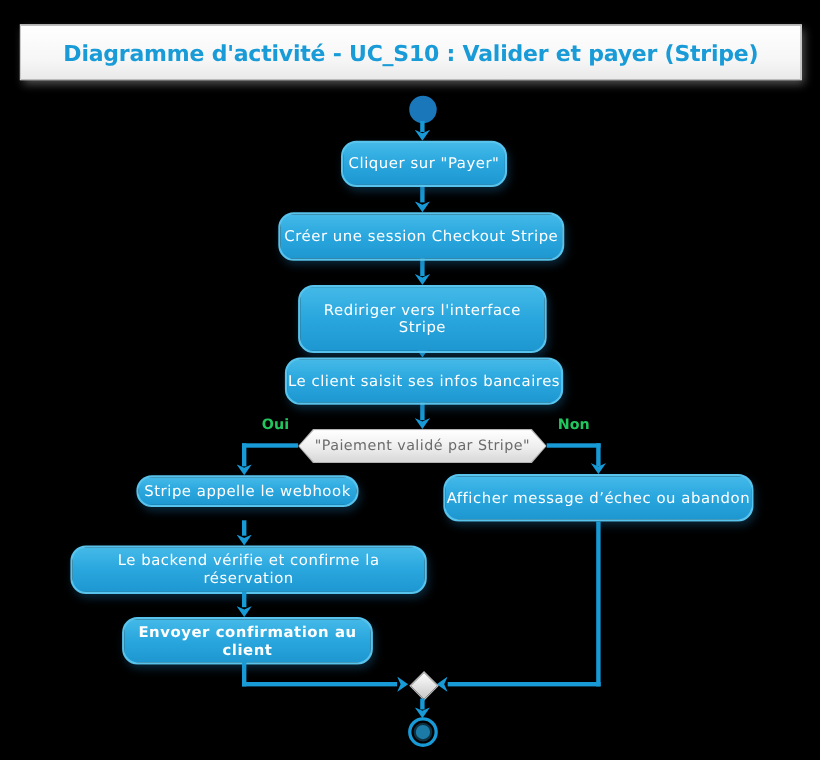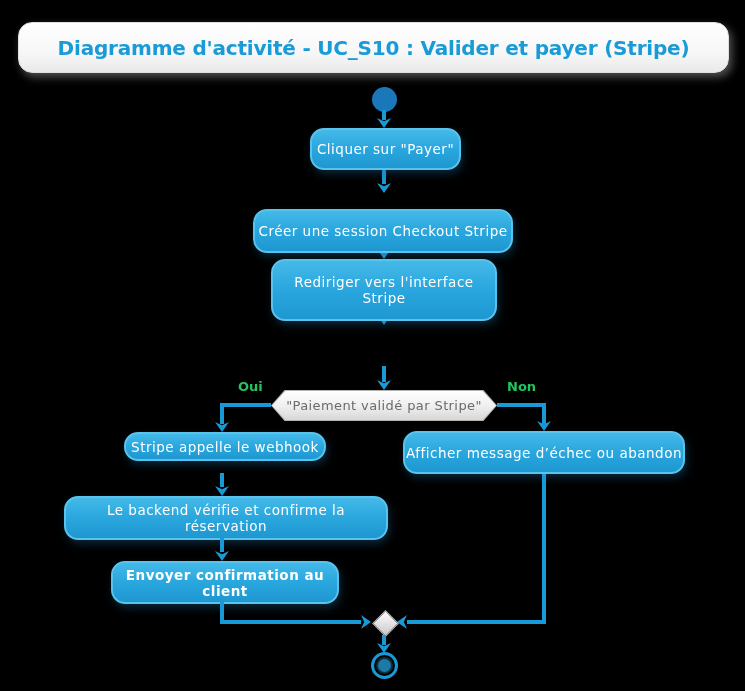--- a/index.html
+++ b/index.html
@@ -3,21 +3,21 @@
 <meta charset="utf-8">
 <style>
   html,body { margin:0; padding:0; background:#000; }
   .canvas {
     position:relative; width:745px; height:691px; background:#000000;
     font-family:"DejaVu Sans","Liberation Sans",sans-serif; overflow:hidden;
   }
   .title-box {
     position:absolute; left:18px; top:22px; width:709px; height:49px;
     background:linear-gradient(180deg,#ffffff 0%,#f6f6f6 65%,#e9e9e9 100%);
-    border:1px solid #dedede; border-radius:14px;
+    border:1px solid #dedede; border-radius:0;
     box-shadow:3px 4px 8px rgba(150,150,150,0.55);
     display:flex; align-items:center; justify-content:center;
     color:#189bd7; font-size:20px; font-weight:bold; letter-spacing:-0.2px;
   }
   .activity {
     position:absolute; box-sizing:border-box;
     background:linear-gradient(180deg,#44b9e8 0%,#2aa7de 48%,#1e97d1 100%);
     border:2px solid #58c3ec; border-radius:14px;
     box-shadow:2px 4px 8px rgba(30,110,160,0.35);
     display:flex; align-items:center; justify-content:center; text-align:center;
@@ -95,25 +95,28 @@
 
   <div class="vline" style="left:382px;top:301px;height:16px;"></div>
   <div class="arr-down" style="left:377px;top:315px;"></div>
 
   <div class="vline" style="left:382px;top:366px;height:16px;"></div>
   <div class="arr-down" style="left:377px;top:380px;"></div>
 
   <div class="activity" style="left:310px;top:128px;width:151px;height:42px;">
     <span>Cliquer sur "Payer"</span>
   </div>
-  <div class="activity" style="left:253px;top:193px;width:260px;height:44px;margin-top:16px;">
+  <div class="activity" style="left:253px;top:193px;width:260px;height:44px;">
     <span>Créer une session Checkout Stripe</span>
   </div>
   <div class="activity" style="left:271px;top:259px;width:226px;height:62px;">
     <span>Rediriger vers l'interface Stripe</span>
+  </div>
+  <div class="activity" style="left:259px;top:325px;width:253px;height:43px;">
+    <span>Le client saisit ses infos bancaires</span>
   </div>
 
   <div class="decision-outer">
     <div class="decision-inner">"Paiement validé par Stripe"</div>
   </div>
   <div class="branch-label" style="left:238px;top:379px;">Oui</div>
   <div class="branch-label" style="left:507px;top:379px;">Non</div>
 
   <div class="hline" style="left:220px;top:403px;width:51px;"></div>
   <div class="vline" style="left:220px;top:403px;height:21px;"></div>

